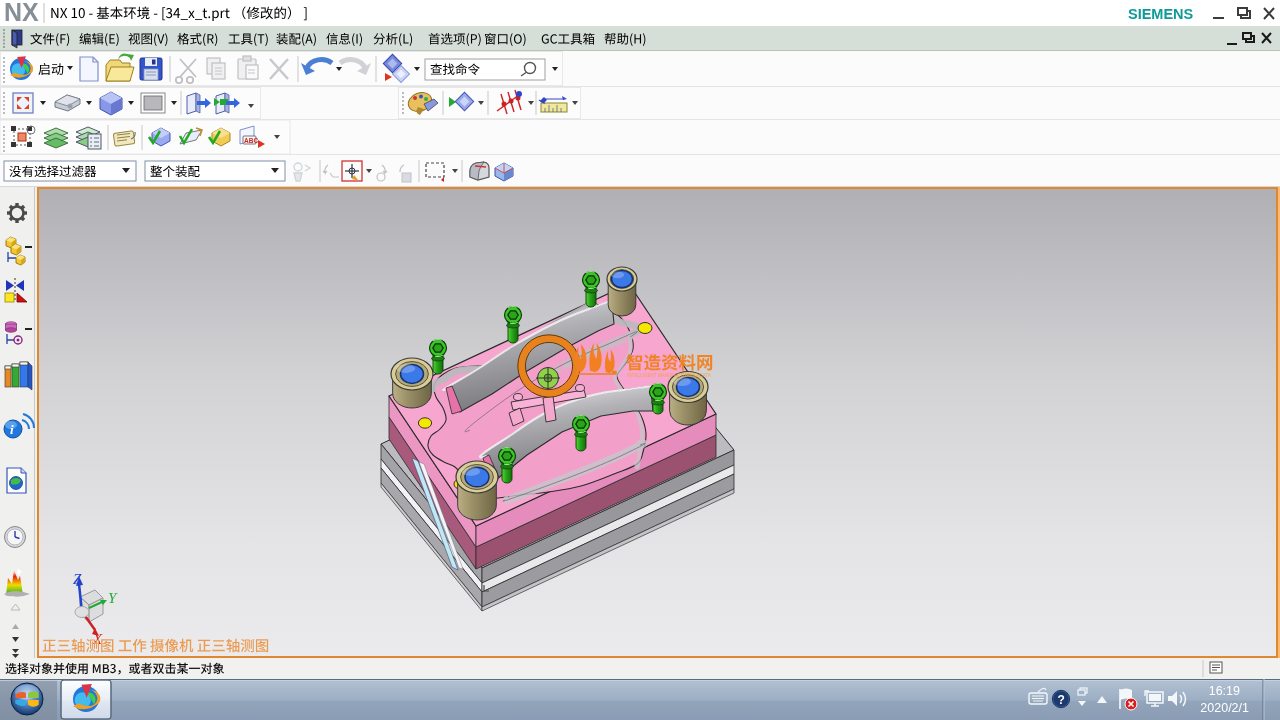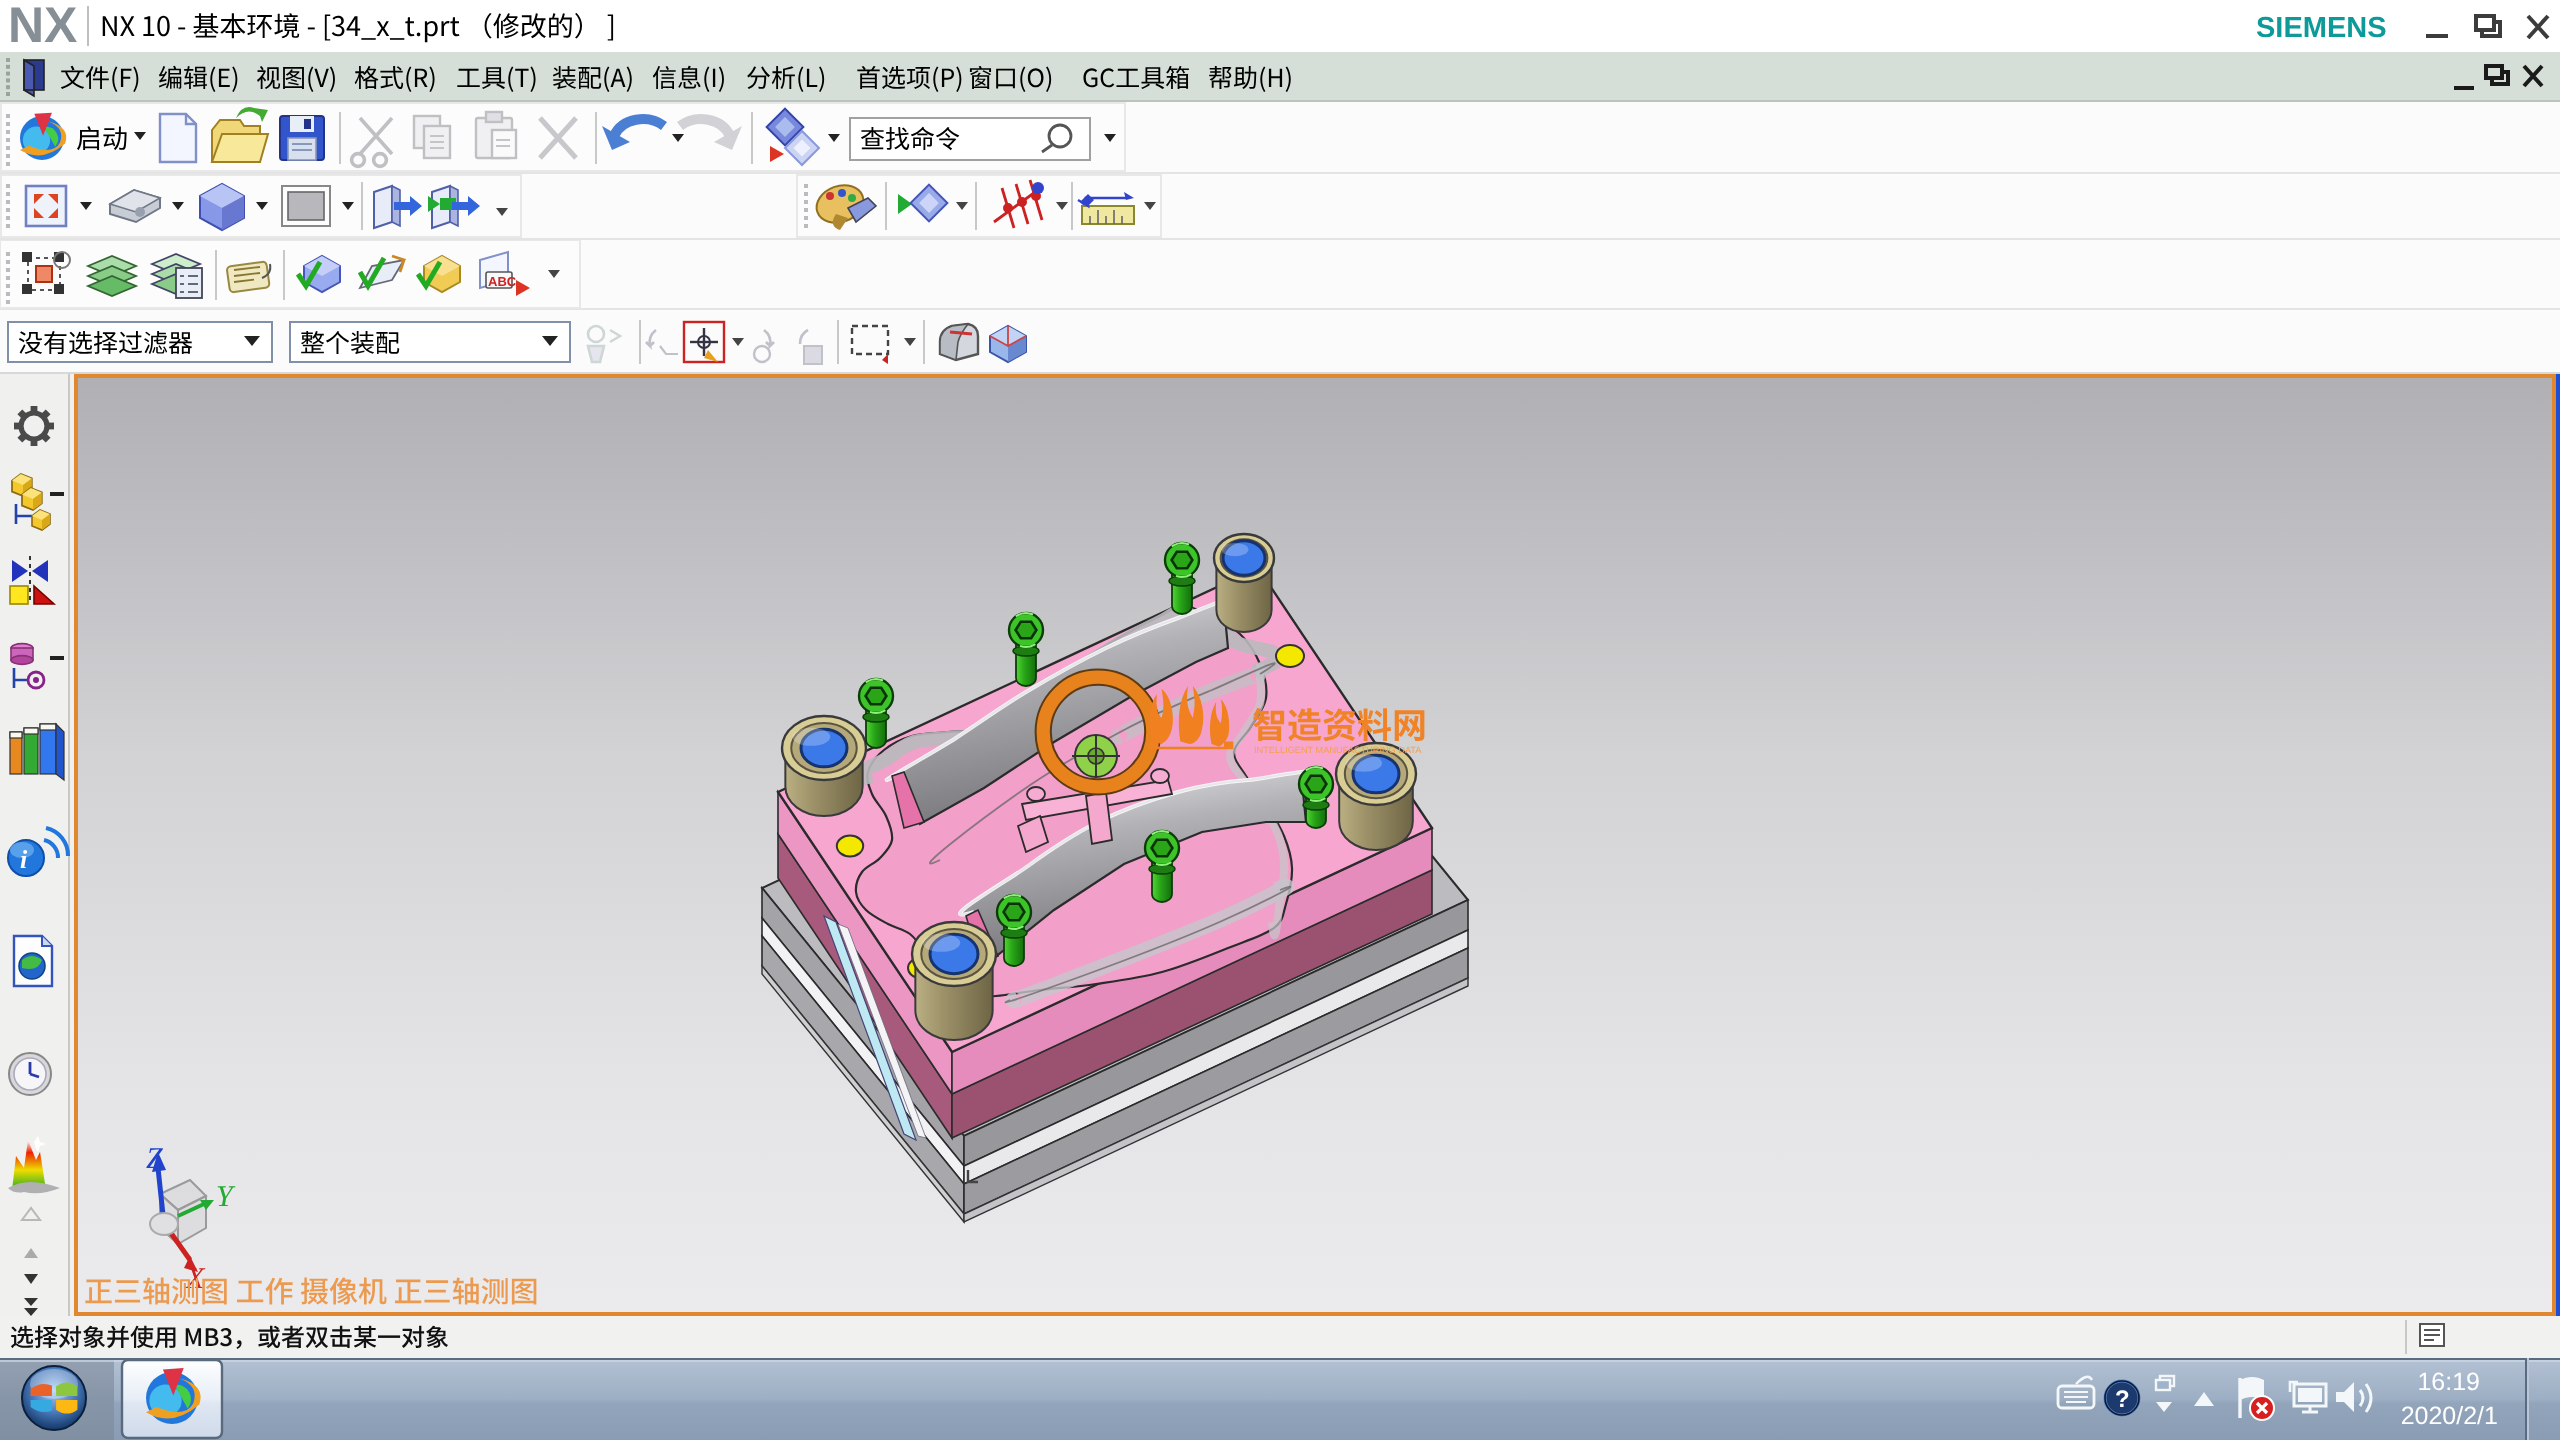--- a/index.html
+++ b/index.html
@@ -1,16 +1,16 @@
 <!DOCTYPE html>
 <html><head><meta charset="utf-8"><style>
 *{margin:0;padding:0;box-sizing:border-box}
 html,body{width:1280px;height:720px;overflow:hidden;font-family:"Liberation Sans",sans-serif}
 .abs{position:absolute}
-#page{position:relative;width:1280px;height:720px;background:#1d4ed8}
+#page{position:relative;width:1280px;height:720px;background:#fdba74}
 </style></head><body>
 <div id="page">
 <svg class="abs" style="left:0px;top:0px" width="1280" height="26" viewBox="0 0 1280 26">
       <rect width="1280" height="26" fill="#ffffff"></rect>
       <text x="4" y="21" font-family="Liberation Sans" font-size="25" font-weight="bold" fill="#878f96" letter-spacing="0">NX</text>
       <line x1="44" y1="3" x2="44" y2="23" stroke="#c0c0c0" stroke-width="1"></line>
       <path transform="translate(50.0 18) scale(0.01350 -0.01350)" d="M101 0H188V385C188 462 181 540 177 614H181L260 463L527 0H622V733H534V352C534 276 541 193 547 120H542L463 271L195 733H101Z" fill="#000"></path>
       <path transform="translate(59.8 18) scale(0.01350 -0.01350)" d="M17 0H115L220 198C239 235 258 272 279 317H283C307 272 327 235 346 198L455 0H557L342 374L542 733H445L347 546C329 512 315 481 295 438H291C267 481 252 512 233 546L133 733H31L231 379Z" fill="#000"></path>
       <path transform="translate(70.5 18) scale(0.01350 -0.01350)" d="M88 0H490V76H343V733H273C233 710 186 693 121 681V623H252V76H88Z" fill="#000"></path>
       <path transform="translate(78.0 18) scale(0.01350 -0.01350)" d="M278 -13C417 -13 506 113 506 369C506 623 417 746 278 746C138 746 50 623 50 369C50 113 138 -13 278 -13ZM278 61C195 61 138 154 138 369C138 583 195 674 278 674C361 674 418 583 418 369C418 154 361 61 278 61Z" fill="#000"></path>

